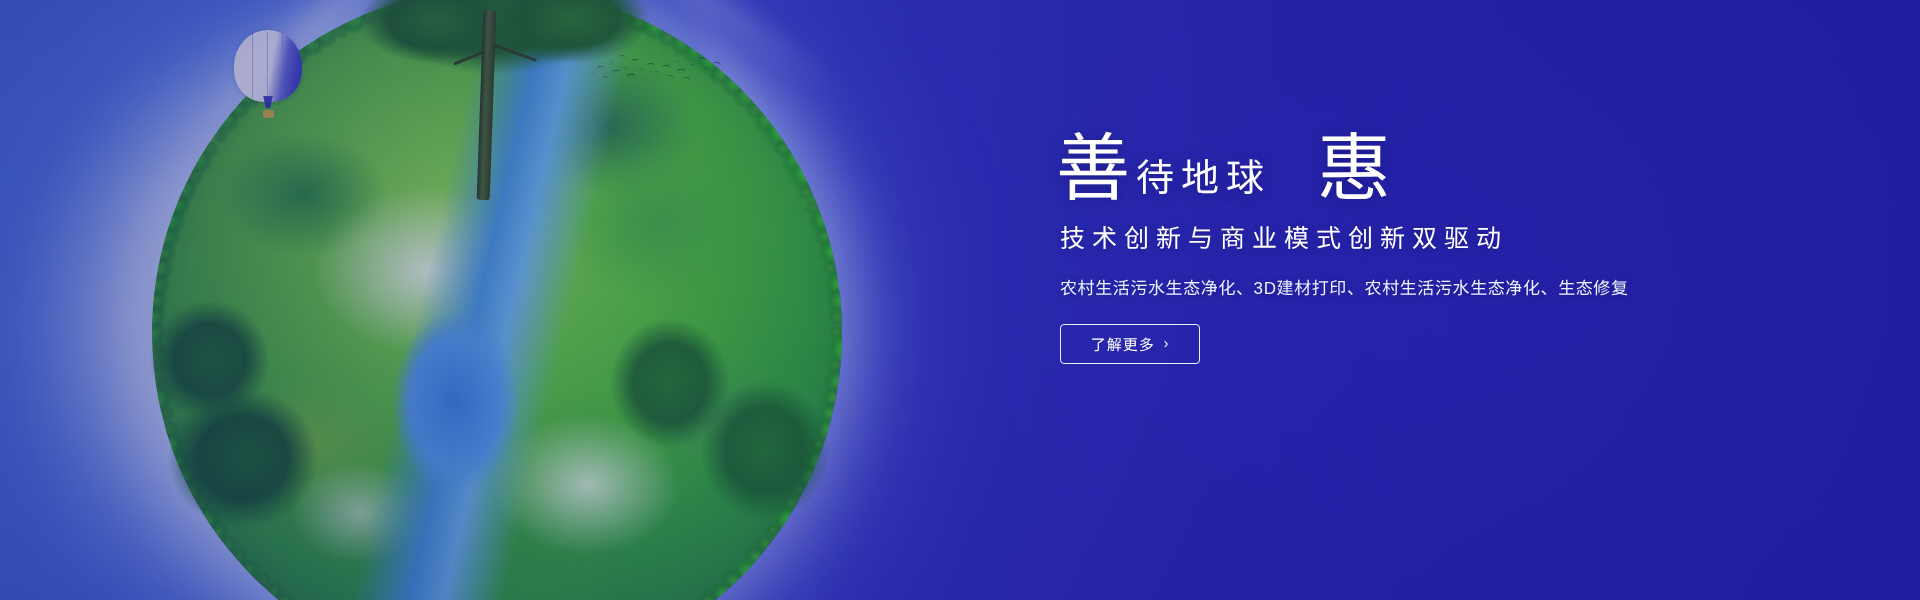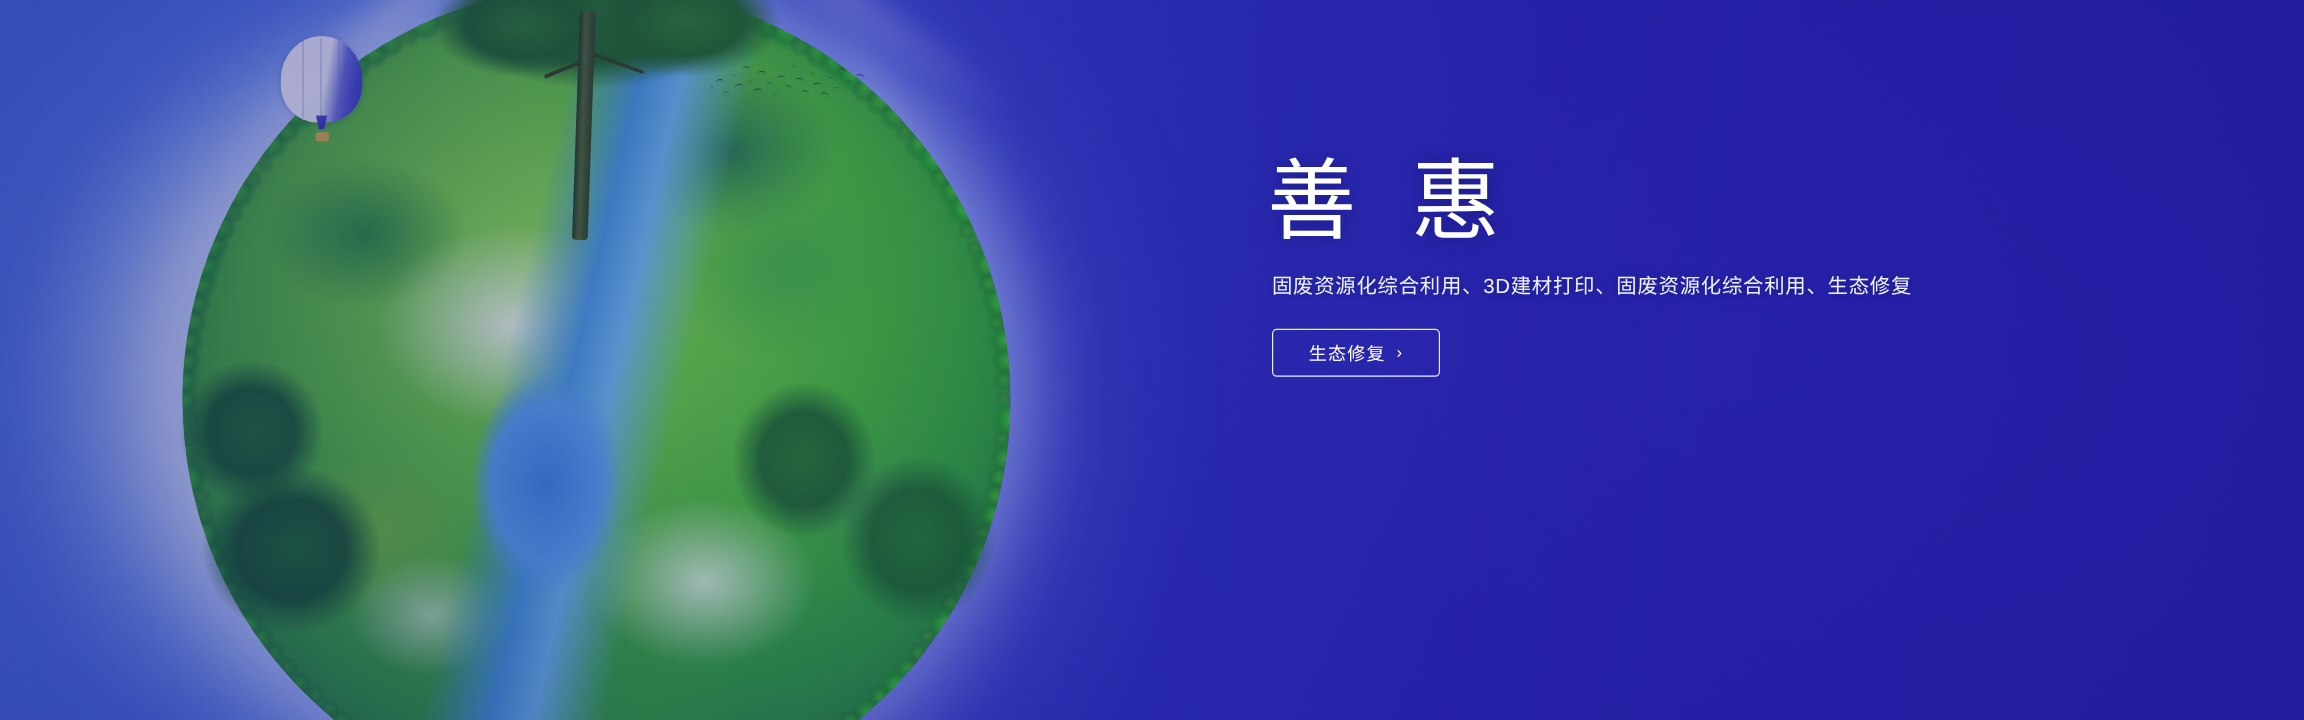--- a/index.html
+++ b/index.html
@@ -501,26 +501,28 @@
       <span class="bird" style="left:121px;top:29px;--r:-1deg;transform:rotate(-1deg) scale(0.77);opacity:0.50;"></span>
       <span class="bird" style="left:126px;top:16px;--r:12deg;transform:rotate(12deg) scale(1.27);opacity:0.81;"></span>
     </div>
 
   <div class="bg-vignette"></div>
 
   <div class="content">
 
     <h1 class="headline">
       <span class="hl-big">善</span>
+      <span class="hl-small">待地球</span>
       <span class="hl-gap"></span>
       <span class="hl-big">惠</span>
     </h1>
 
-
-    <div class="desc">固废资源化综合利用、3D建材打印、固废资源化综合利用、生态修复</div>
+    <div class="subtitle">技术创新与商业模式创新双驱动</div>
+
+    <div class="desc">农村生活污水生态净化、3D建材打印、农村生活污水生态净化、生态修复</div>
 
     <a href="#" class="cta">
-      <span>生态修复</span>
+      <span>了解更多</span>
       <span class="chev">›</span>
     </a>
 
   </div>
 </div>
 
 </body></html>

